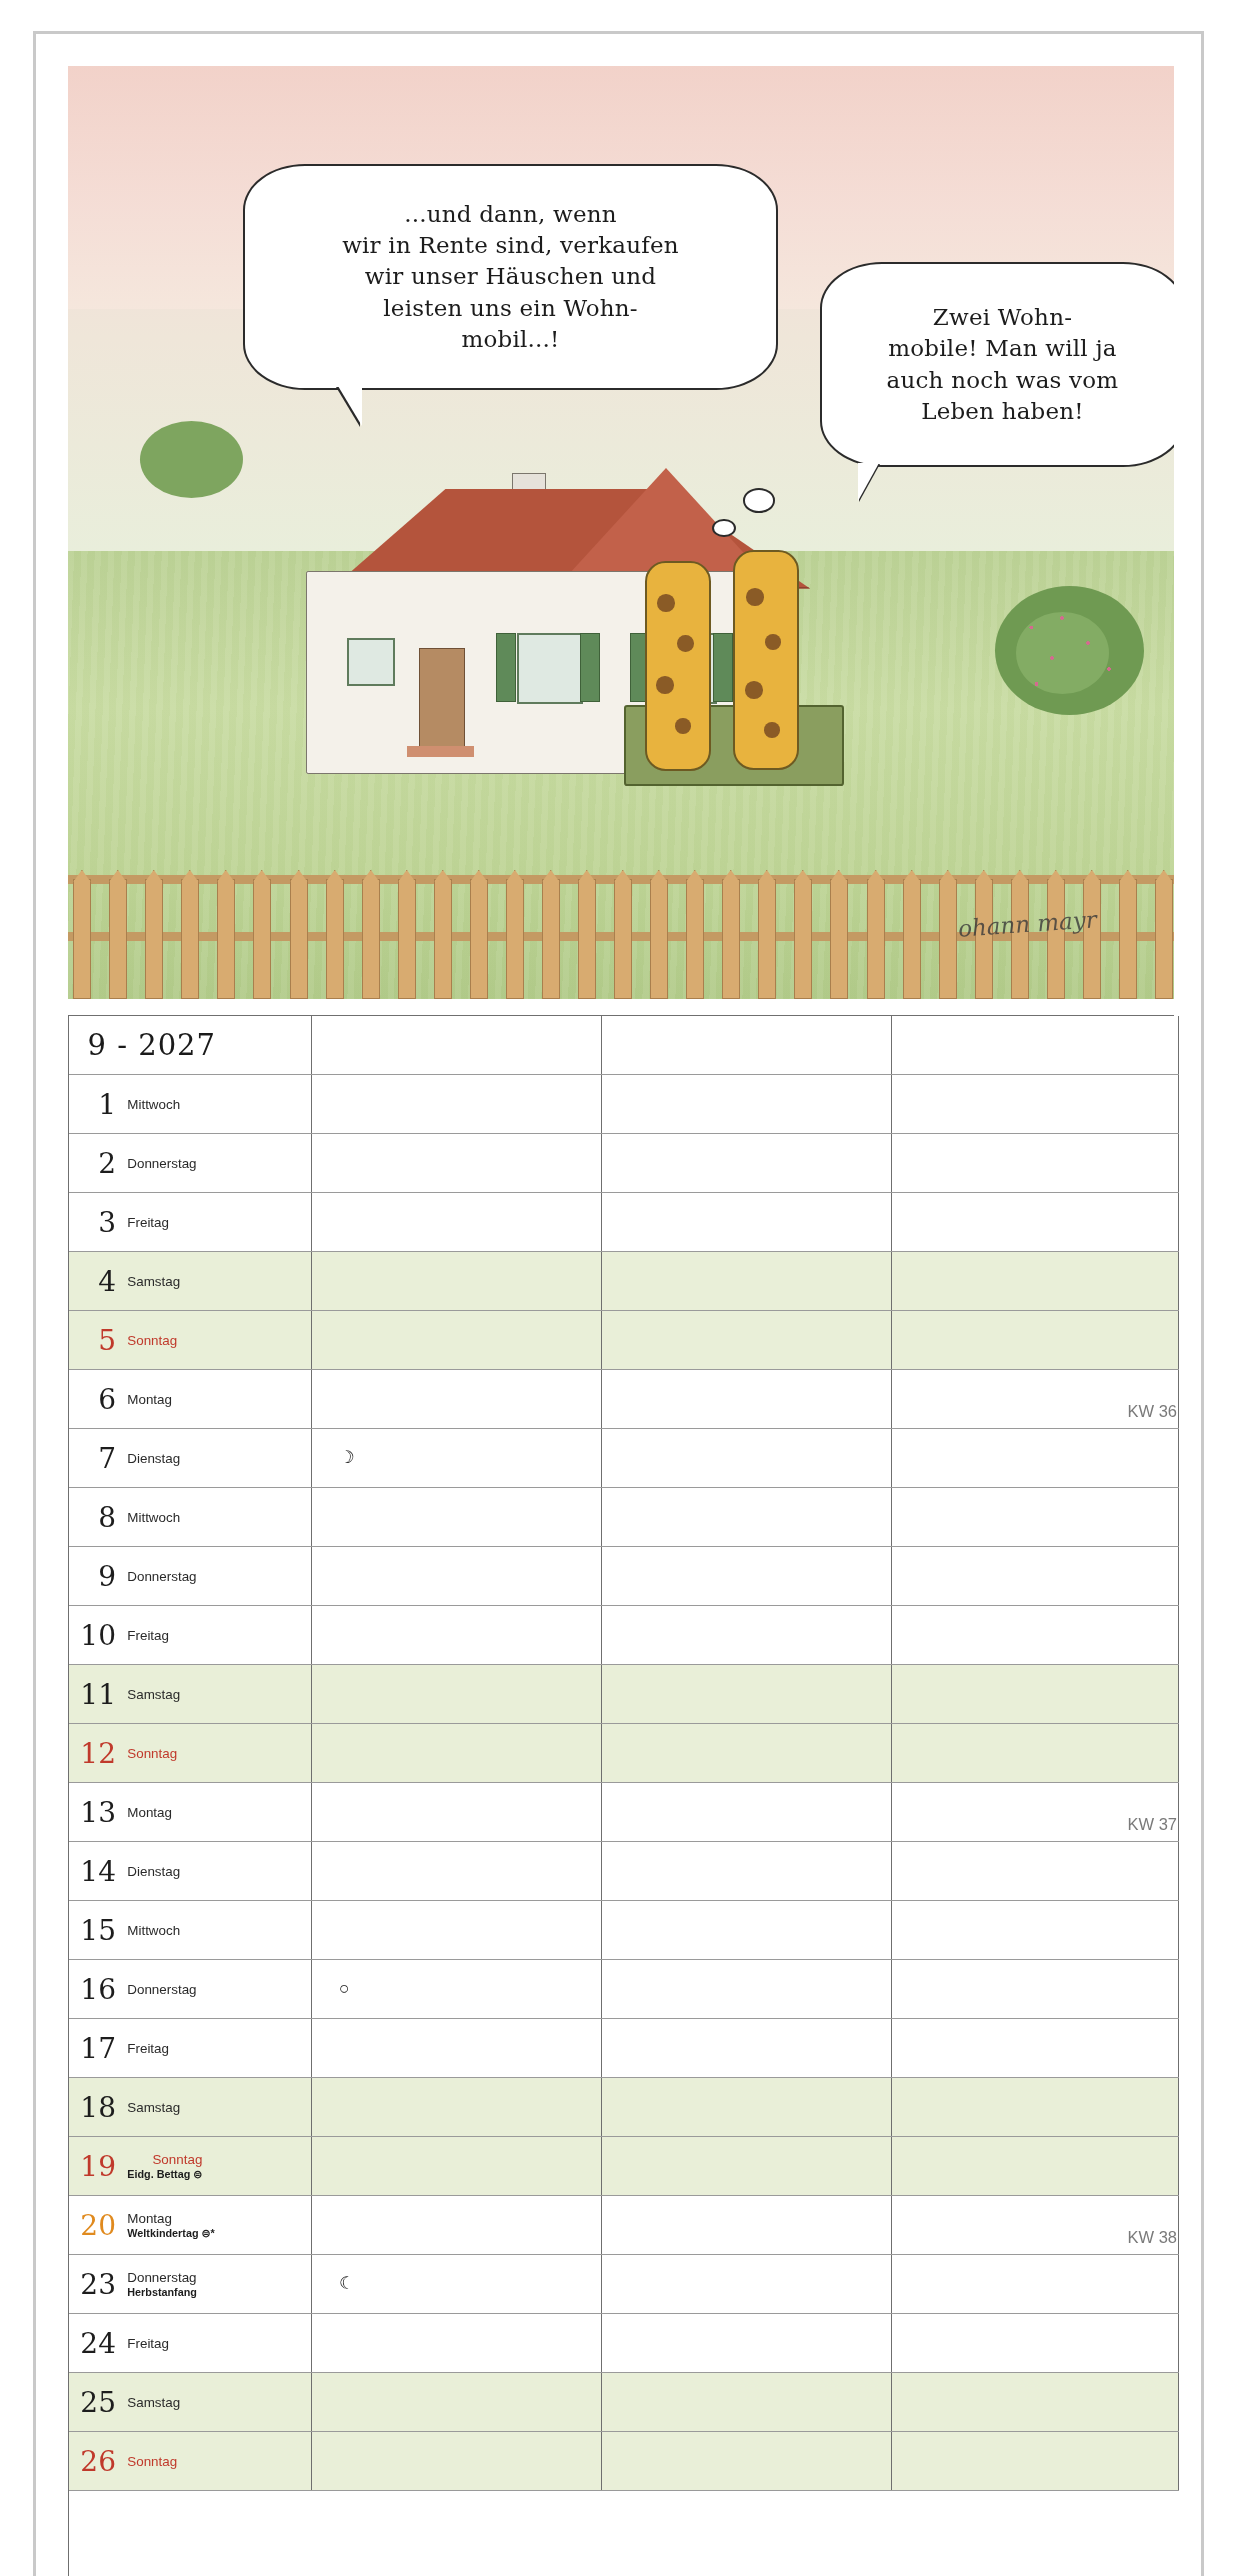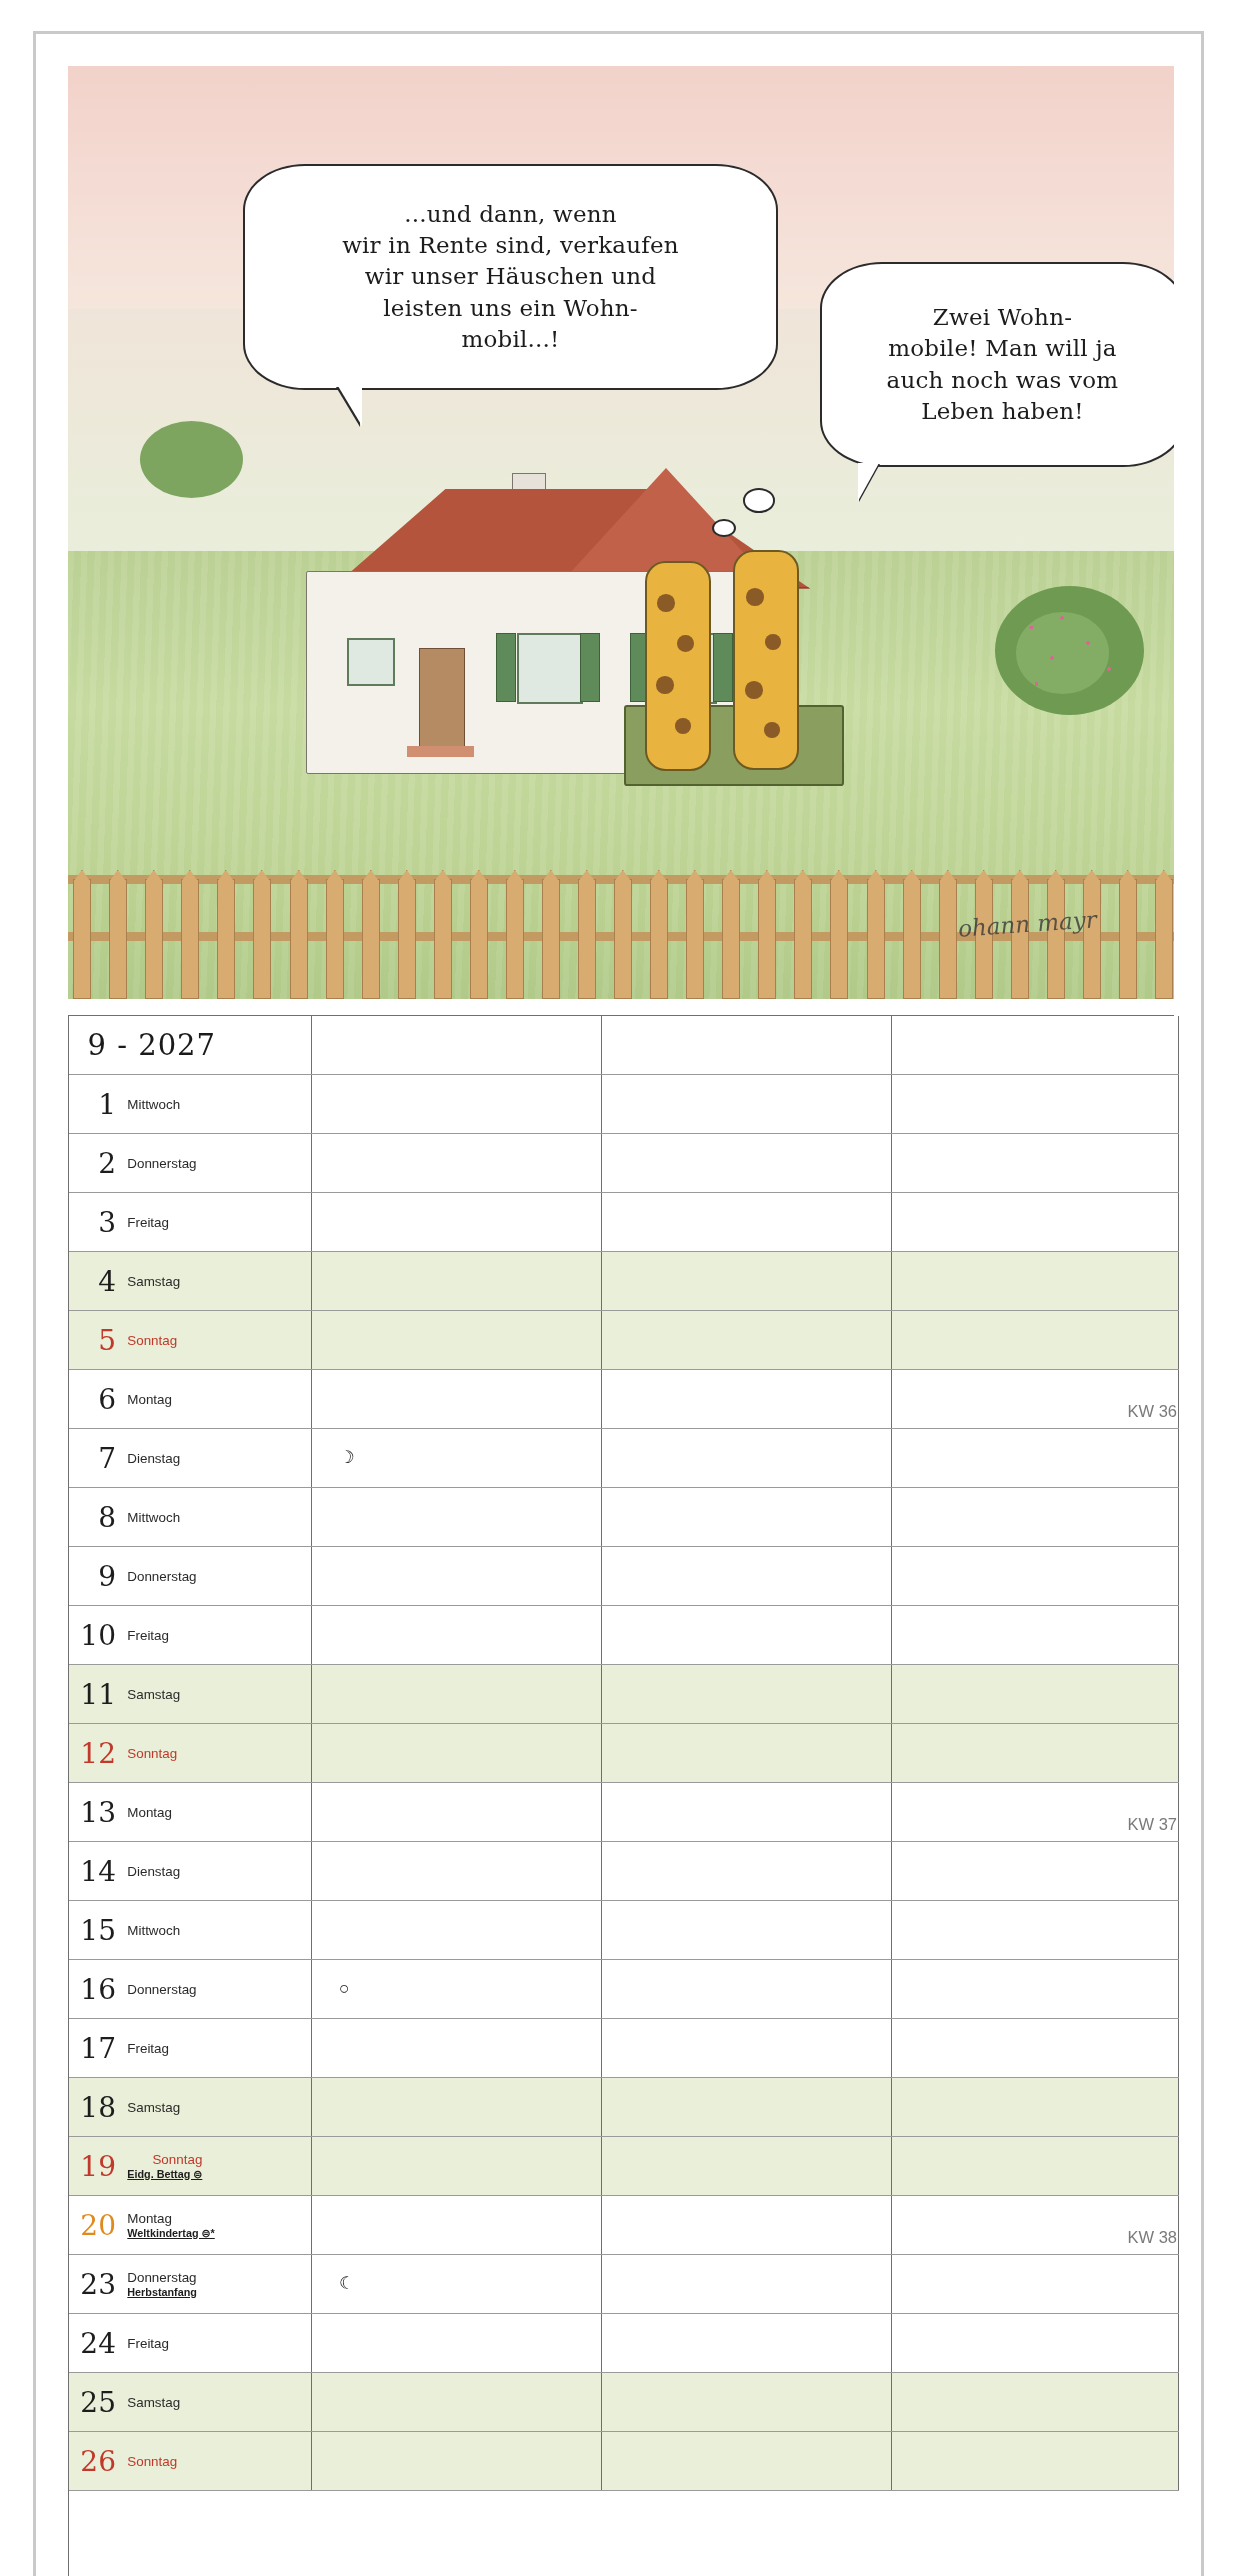--- a/index.html
+++ b/index.html
@@ -127,21 +127,21 @@
     font-family:"DejaVu Serif",serif;font-size:29px;color:#1a1a1a;letter-spacing:1px;padding-left:18.5px;
   }
   .dnum{
     display:inline-block;width:47px;text-align:right;
     font-family:"DejaVu Serif",serif;font-size:28px;color:#1d1d1d;vertical-align:middle;
   }
   .dname{
     display:inline-block;margin-left:11.3px;font-size:13.4px;color:#2a2a2a;vertical-align:middle;
     font-family:"Liberation Sans",sans-serif;
   }
-  .dname .sub{display:block;font-size:10.8px;font-weight:bold;color:#1d1d1d;margin-top:1px;text-decoration:underline;}
+  .dname .sub{display:block;font-size:10.8px;font-weight:bold;color:#1d1d1d;margin-top:1px;}
   .sun .dnum{color:#c0392b;}
   .sun .dname{color:#c0392b;text-align:right;}
   .sat td, .sun td{background:#e9efd8;}
   .orange .dnum{color:#e08a1e;}
   .kw{
     position:absolute;right:1px;bottom:7.2px;font-size:16.5px;color:#7a7a7a;
     font-family:"Liberation Sans",sans-serif;
   }
   .moon{
     position:absolute;left:27px;top:50%;transform:translateY(-50%);

